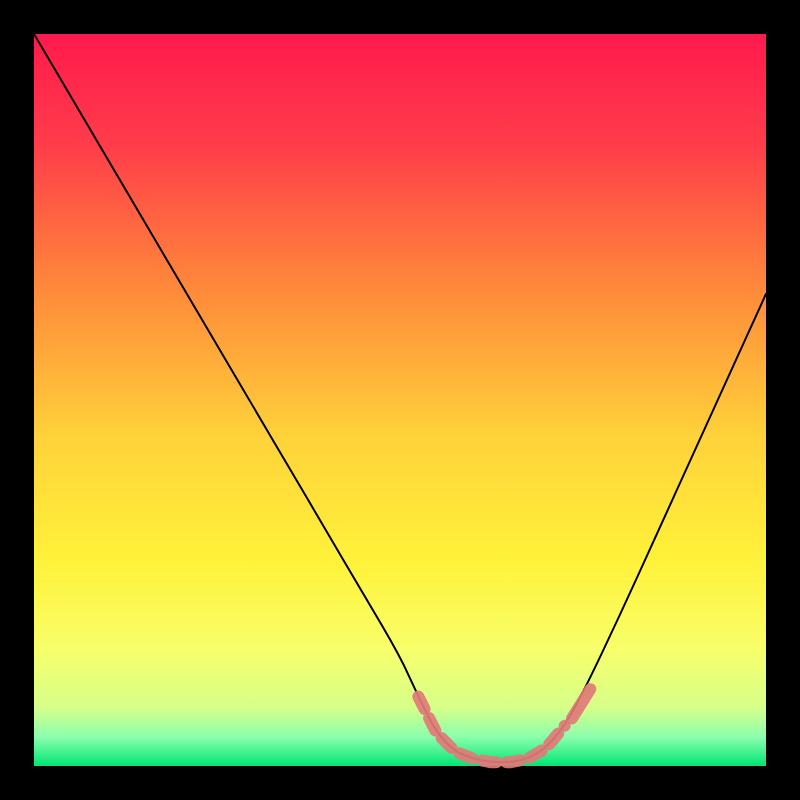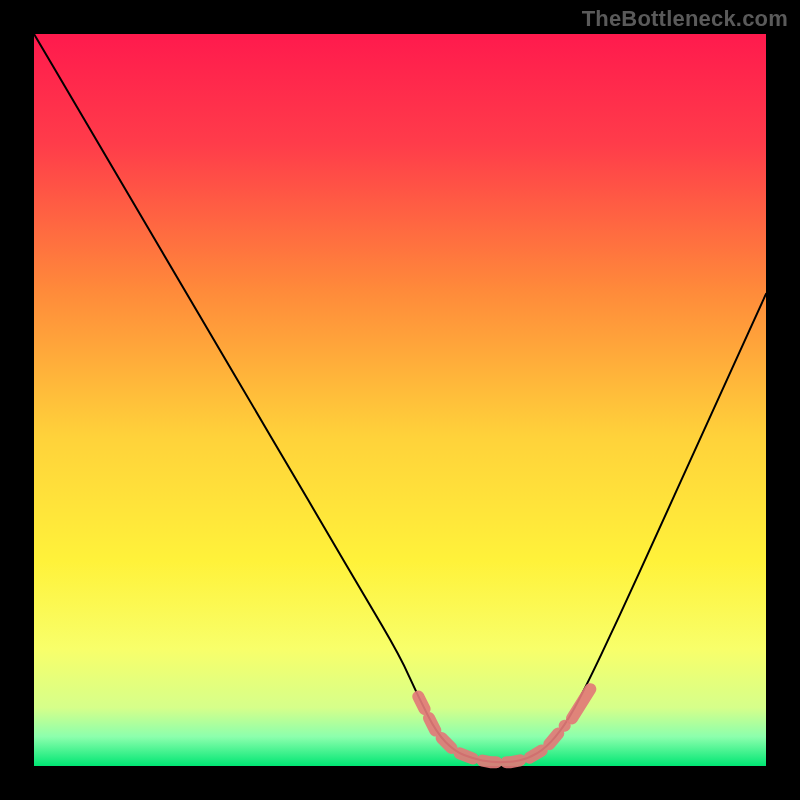--- a/index.html
+++ b/index.html
@@ -30,21 +30,20 @@
   svg {
     position: absolute;
     top: 0;
     left: 0;
   }
 </style>
 </head>
 <body>
 
 <div class="stage">
-  <div class="watermark">TheBottleneck.com</div>
 
   <svg id="chart-svg" width="800" height="800" viewBox="0 0 800 800">
     <defs>
       <linearGradient id="bg-grad" x1="0" y1="0" x2="0" y2="1">
           <stop offset="0%" stop-color="#ff1a4d"></stop>
           <stop offset="15%" stop-color="#ff3c4a"></stop>
           <stop offset="35%" stop-color="#ff8a3a"></stop>
           <stop offset="55.00000000000001%" stop-color="#ffd23a"></stop>
           <stop offset="72%" stop-color="#fff23a"></stop>
           <stop offset="84%" stop-color="#f8ff6a"></stop>

